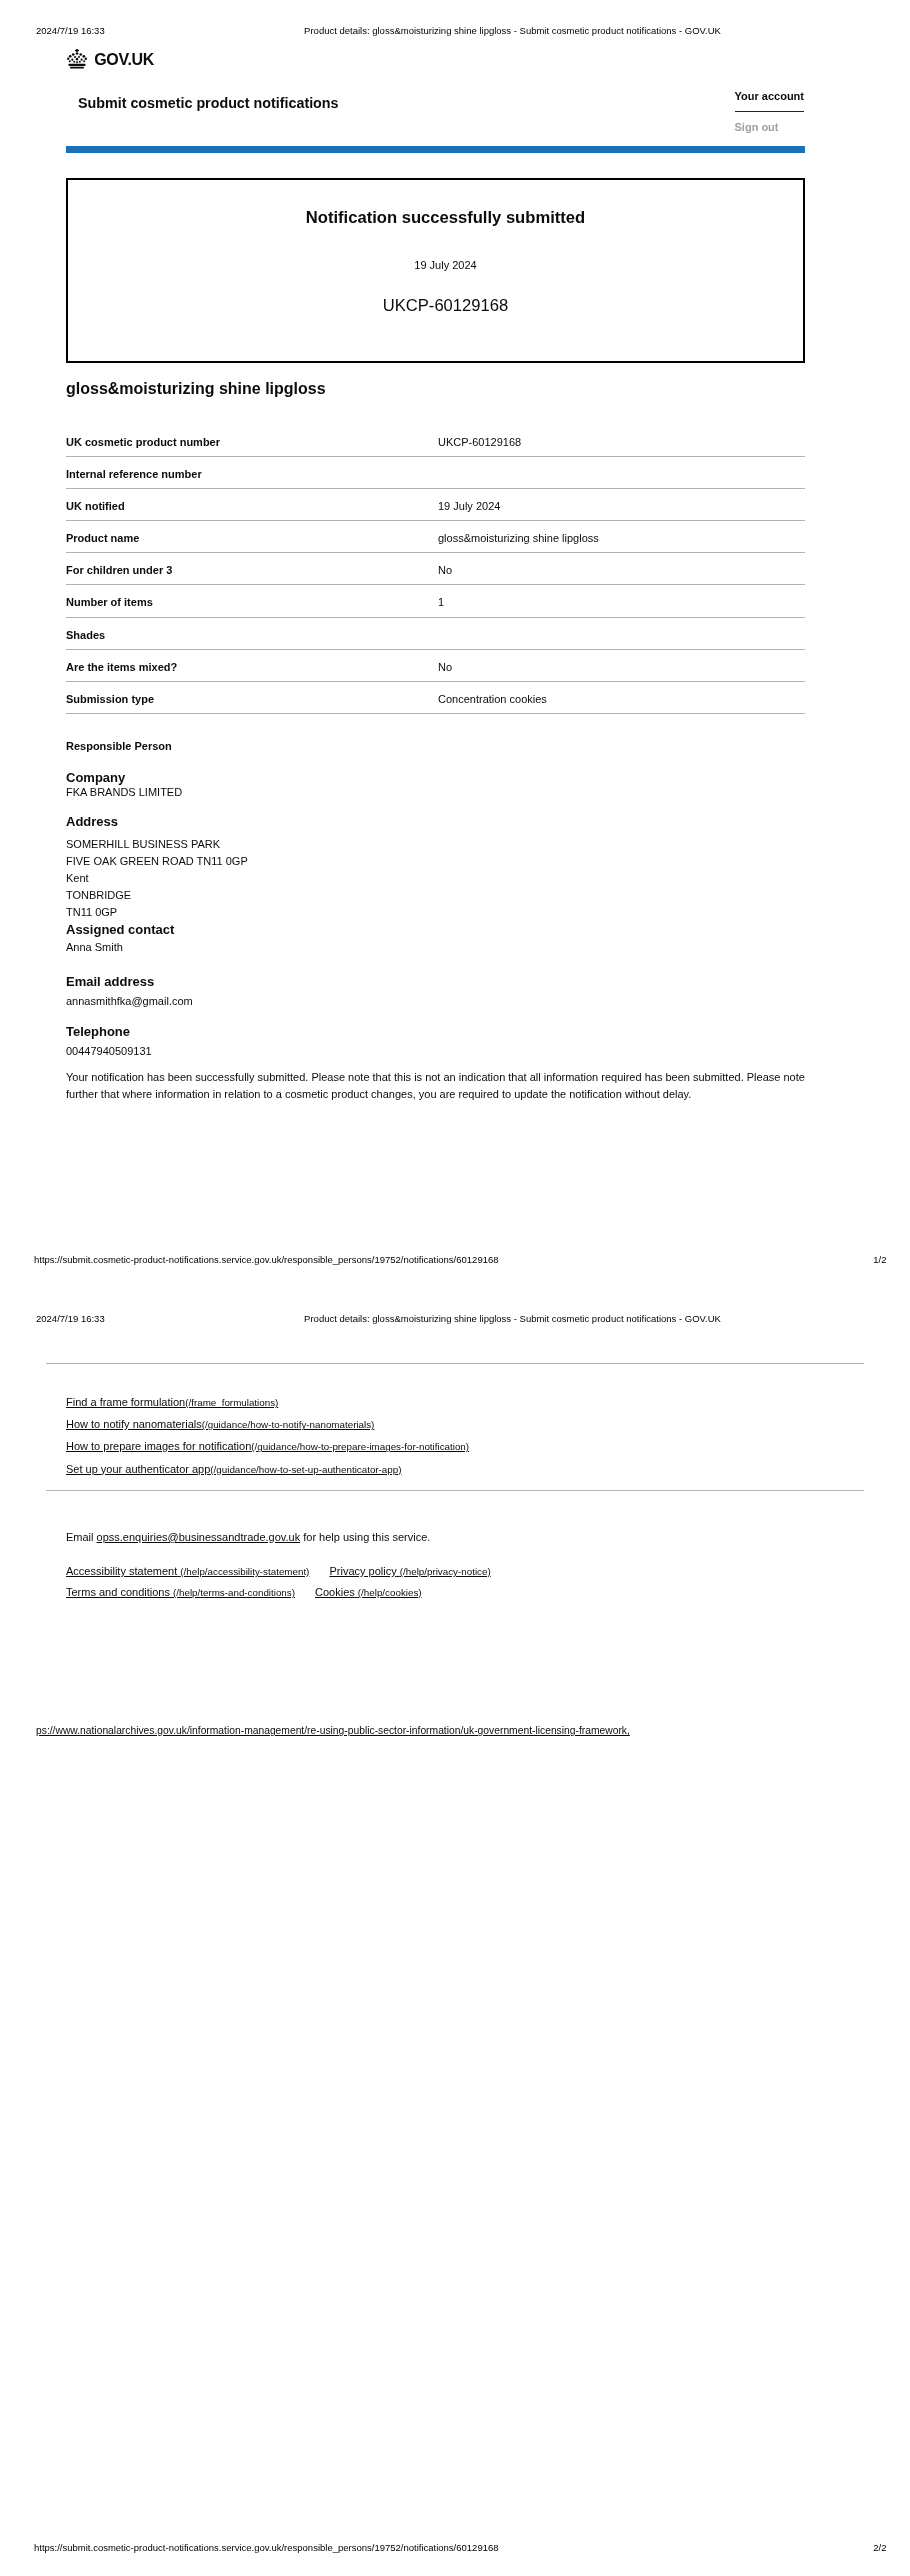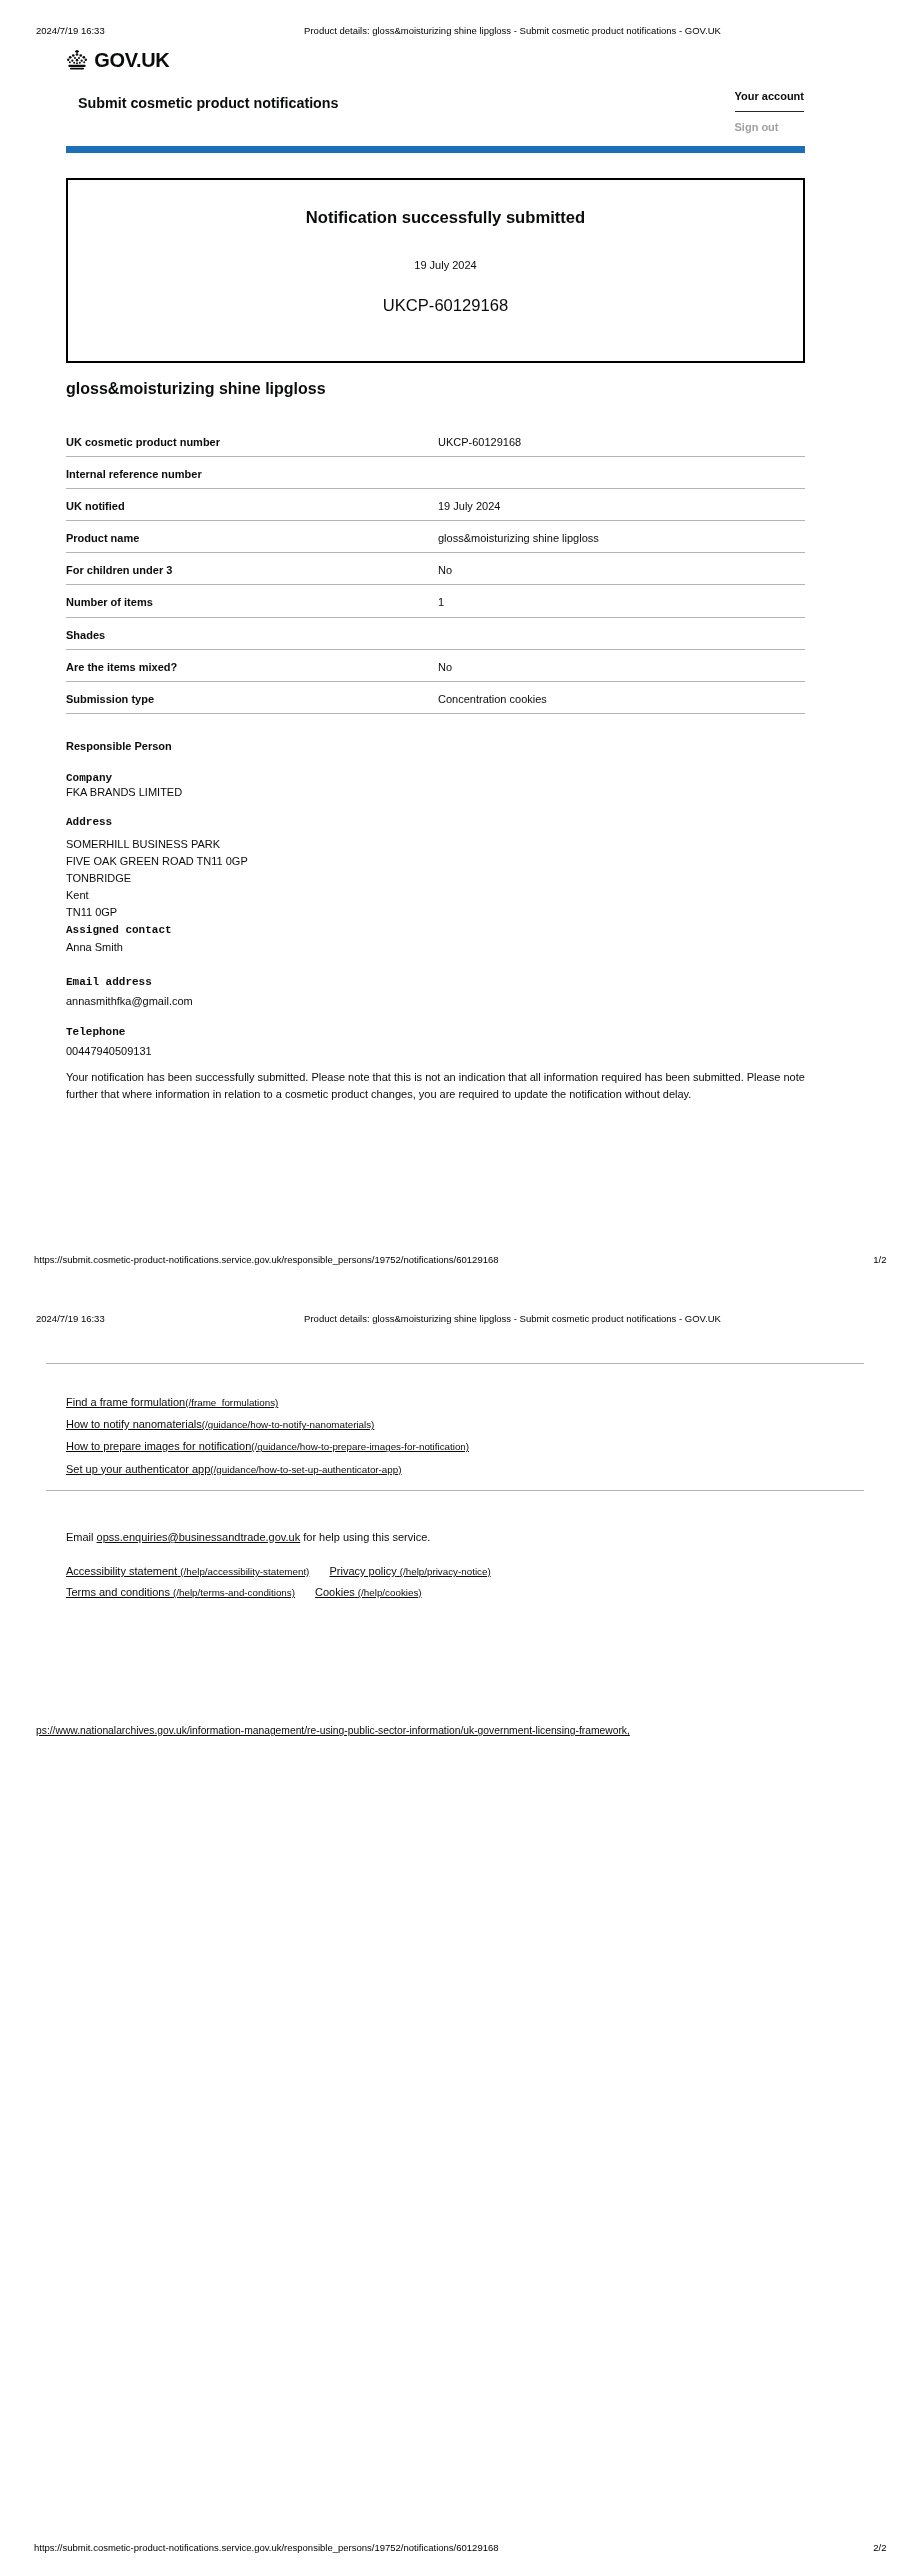--- a/index.html
+++ b/index.html
@@ -11,21 +11,21 @@
   
   .print-header{position:absolute;top:25px;left:36px;right:36px;display:flex;
                 font-size:9.5px;color:#000;line-height:11px;}
   .ph-date{width:115px;flex:none;}
   .ph-title{flex:1;text-align:center;}
   .print-footer{position:absolute;top:1254px;left:34px;right:23.5px;display:flex;
                 justify-content:space-between;font-size:9.5px;color:#000;line-height:11px;gap:16px;}
 
   
   .logo-row{position:absolute;left:65px;top:49px;display:flex;align-items:center;gap:5.2px;}
-  .logo-text{font-size:20px;font-weight:bold;letter-spacing:-0.3px;color:#0b0c0c;}
+  .logo-text{font-size:16px;font-weight:bold;letter-spacing:-0.3px;color:#0b0c0c;}
   .service-name{position:absolute;left:66px;top:83px;font-size:14.3px;font-weight:bold;margin:12px;}
   .account{position:absolute;top:90px;right:106px;text-align:left;}
   .account-link{display:inline-block;font-size:11px;font-weight:bold;padding-bottom:8.6px;
                 border-bottom:1.7px solid #262626;}
   .signout-link{margin-top:9.8px;font-size:11px;font-weight:bold;color:#a0a0a0;}
   .blue-bar{position:absolute;left:66px;top:146px;width:739px;height:6.9px;}
 
   
   .panel{position:absolute;left:66px;top:178px;width:739px;height:185px;box-sizing:border-box;
          border:2.9px solid #000;text-align:center;padding-left:20px;}
@@ -38,21 +38,21 @@
   .main1{position:absolute;left:66px;top:425px;width:739px;}
   .trow{display:flex;padding:11px 0 7.5px;border-bottom:1.7px solid #b1b4b6;
         font-size:11px;line-height:12.6px;}
   .tlabel{width:372px;flex:none;font-weight:bold;padding-right:13.8px;box-sizing:border-box;}
   .tvalue{flex:1;}
   .shade-list{list-style:disc;margin:0 0 15px;padding:0 0 0 11px;}
   .shade-list li{margin-bottom:8px;}
   .shade-list li:last-child{margin-bottom:0;}
 
   .rp-heading{font-size:11px;font-weight:bold;margin:26.4px 0 0;line-height:12.6px;}
-  .rp-label{font-size:11px;font-weight:bold;line-height:12.6px;font-family:Liberation Mono, monospace;}
+  .rp-label{font-size:13px;font-weight:bold;line-height:12.6px;}
   .rp-value{font-size:11px;line-height:12.6px;}
   .m33{margin-top:19px;} .m29{margin-top:16.6px;} .m15{margin-top:2px;} .m14{margin-top:8px;}
   .m4{margin-top:2.3px;} .m9{margin-top:5.2px;} .m38{margin-top:22px;} .m12{margin-top:6.9px;}
   .m31{margin-top:18px;} .m11{margin-top:6.3px;}
   .addr-lines{font-size:11px;line-height:17px;}
   .disclaimer{font-size:11px;line-height:16.6px;margin:12px 0 0;}
 
   
   .rule{position:absolute;left:46px;width:818px;border-top:1.1px solid #b1b4b6;height:0;}
   .rule-1{top:75px;} .rule-2{top:202px;}
@@ -165,22 +165,22 @@
 
       <div class="rp-heading">Responsible Person</div>
 
       <div class="rp-label m33">Company</div>
       <div class="rp-value m15">FKA BRANDS LIMITED</div>
 
       <div class="rp-label m29">Address</div>
       <div class="addr-lines m14">
         <div>SOMERHILL BUSINESS PARK</div>
         <div>FIVE OAK GREEN ROAD TN11 0GP</div>
+        <div>Kent</div>
         <div>TONBRIDGE</div>
-        <div>Kent</div>
         <div>TN11 0GP</div>
       </div>
 
       <div class="rp-label m4">Assigned contact</div>
       <div class="rp-value m9">Anna Smith</div>
 
       <div class="rp-label m38">Email address</div>
       <div class="rp-value m12">annasmithfka@gmail.com</div>
 
       <div class="rp-label m31">Telephone</div>

